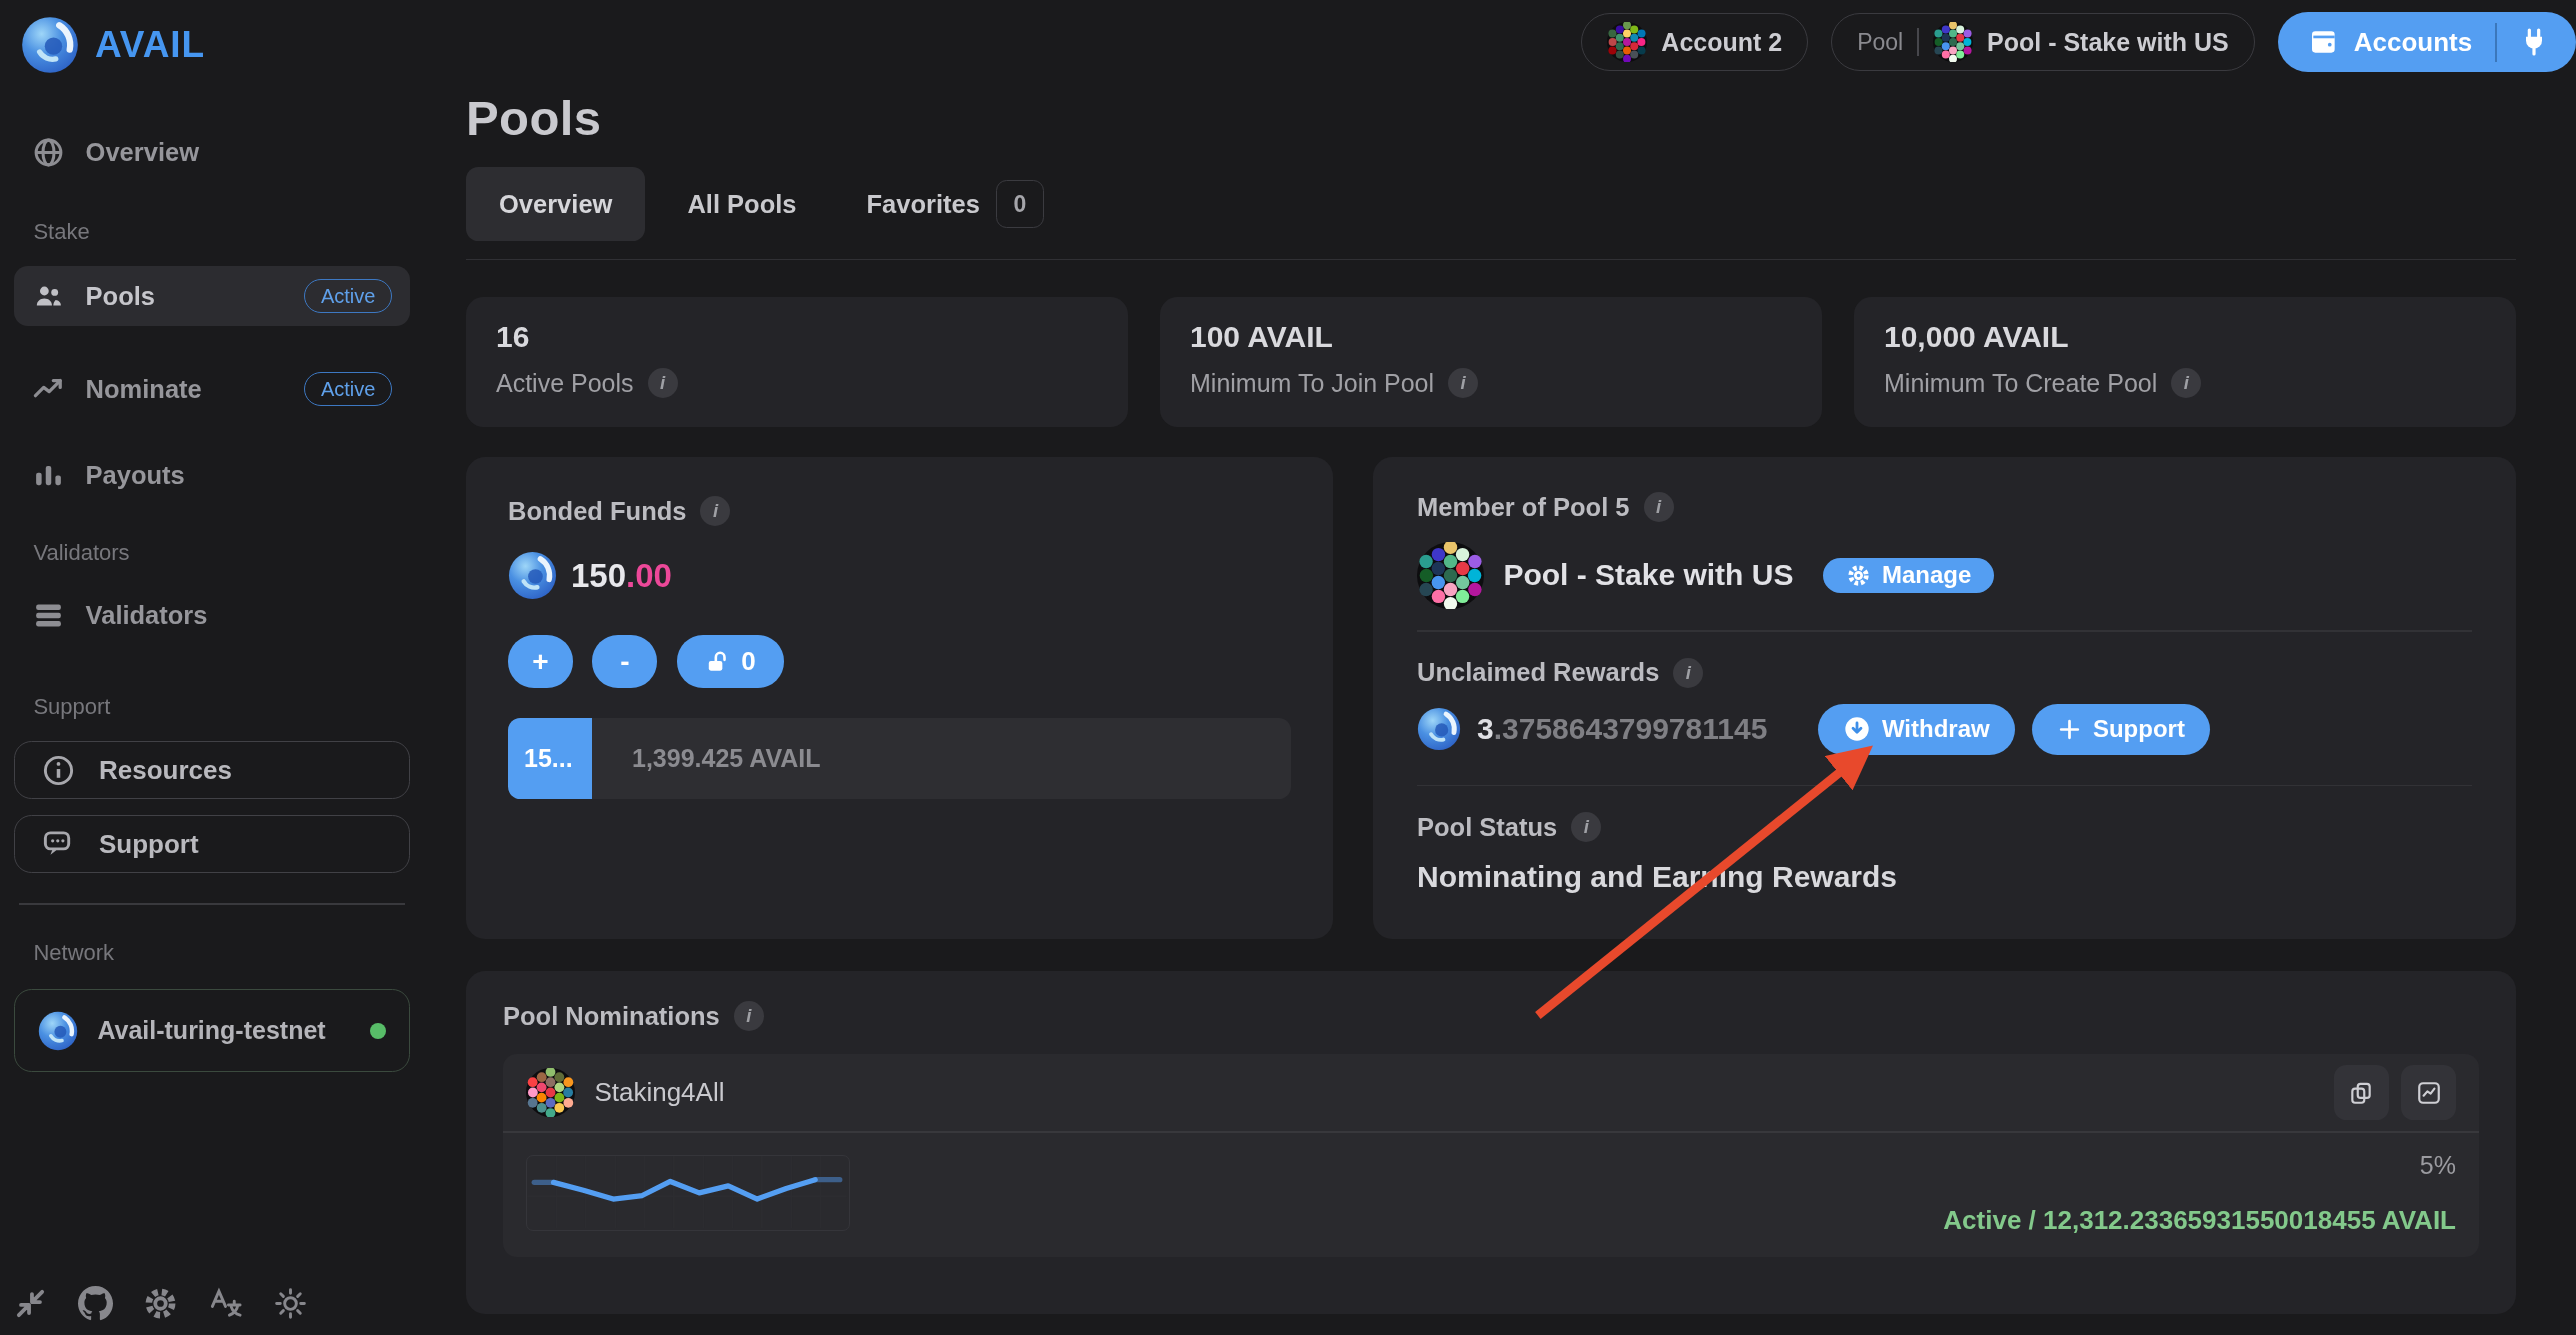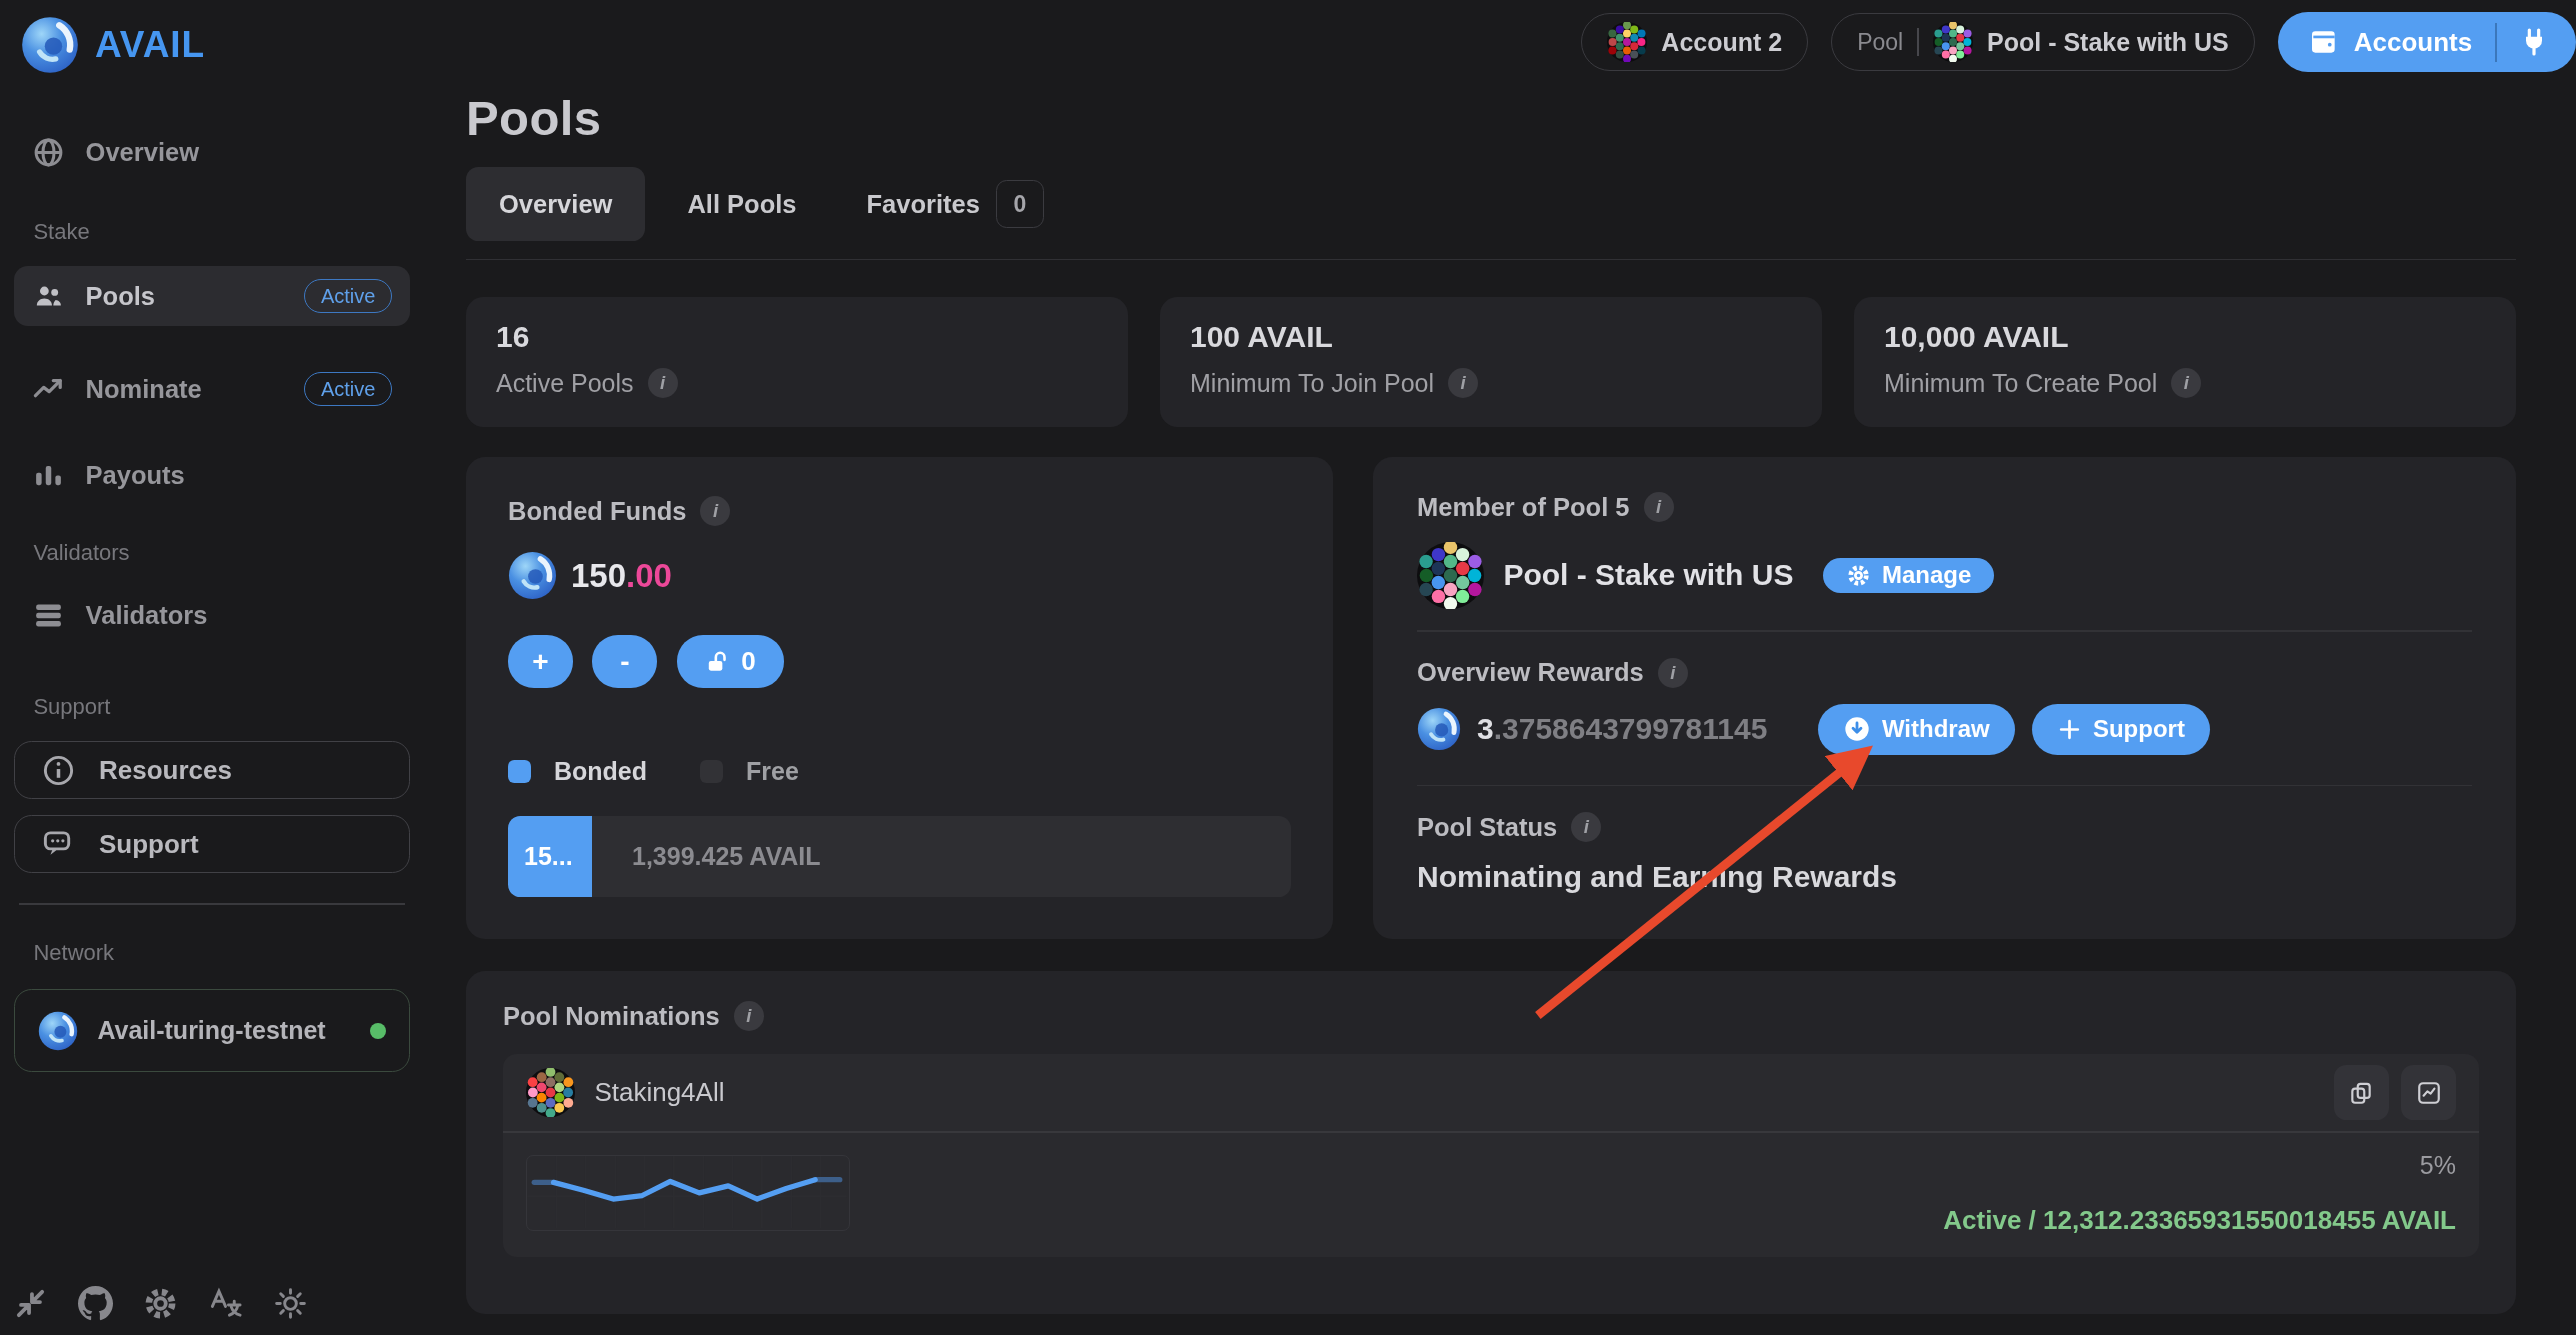--- a/index.html
+++ b/index.html
@@ -398,26 +398,20 @@
         <div class="bond-btns">
           <button class="btn-blue bb-sq">+</button>
           <button class="btn-blue bb-sq">-</button>
           <button class="btn-blue bb-lock">
             <svg style="width:26px;height:26px" viewBox="0 0 24 24">
               <path d="M10 11V7.5a4 4 0 0 1 8 0V10" stroke="#fff" stroke-width="2.4" fill="none" stroke-linecap="round"></path>
               <rect x="3.5" y="11" width="12.5" height="9" rx="2" fill="#fff"></rect>
             </svg>
             <span>0</span>
           </button>
-        </div>
-        <div class="legend-row">
-          <span class="legend-sq" style="background:var(--accent)"></span>
-          <span class="legend-txt" style="color:#d6d6da">Bonded</span>
-          <span class="legend-sq" style="background:#323236;margin-left:30px"></span>
-          <span class="legend-txt" style="color:#9fa0a4">Free</span>
         </div>
         <div class="bond-bar">
           <div class="bar-bonded">15...</div>
           <div class="bar-free">1,399.425 AVAIL</div>
         </div>
       </section>
 
       <section class="card member-card">
         <div class="card-title-row">
           <span class="card-title">Member of Pool 5</span>
@@ -450,21 +444,21 @@
           <button class="btn-blue manage-btn">
             <svg style="width:25px;height:25px" viewBox="0 0 24 24" fill="none" stroke="#fff">
               <circle cx="12" cy="12" r="7.5" stroke-width="4.5" stroke-dasharray="3.4 2.6"></circle>
                 <circle cx="12" cy="12" r="3" stroke-width="2.6"></circle>
             </svg>
             <span>Manage</span>
           </button>
         </div>
         <div class="member-div"></div>
         <div class="sub-title-row">
-          <span class="card-title">Overview Rewards</span>
+          <span class="card-title">Unclaimed Rewards</span>
           <span class="i-circle">i</span>
         </div>
         <div class="reward-row">
           <svg class="coin" viewBox="0 0 100 100">
               <use href="#availLogo"></use>
             </svg>
           <span>
             <span class="reward-int">3</span><span class="reward-dec">.3758643799781145</span>
           </span>
           <span class="reward-btns">

